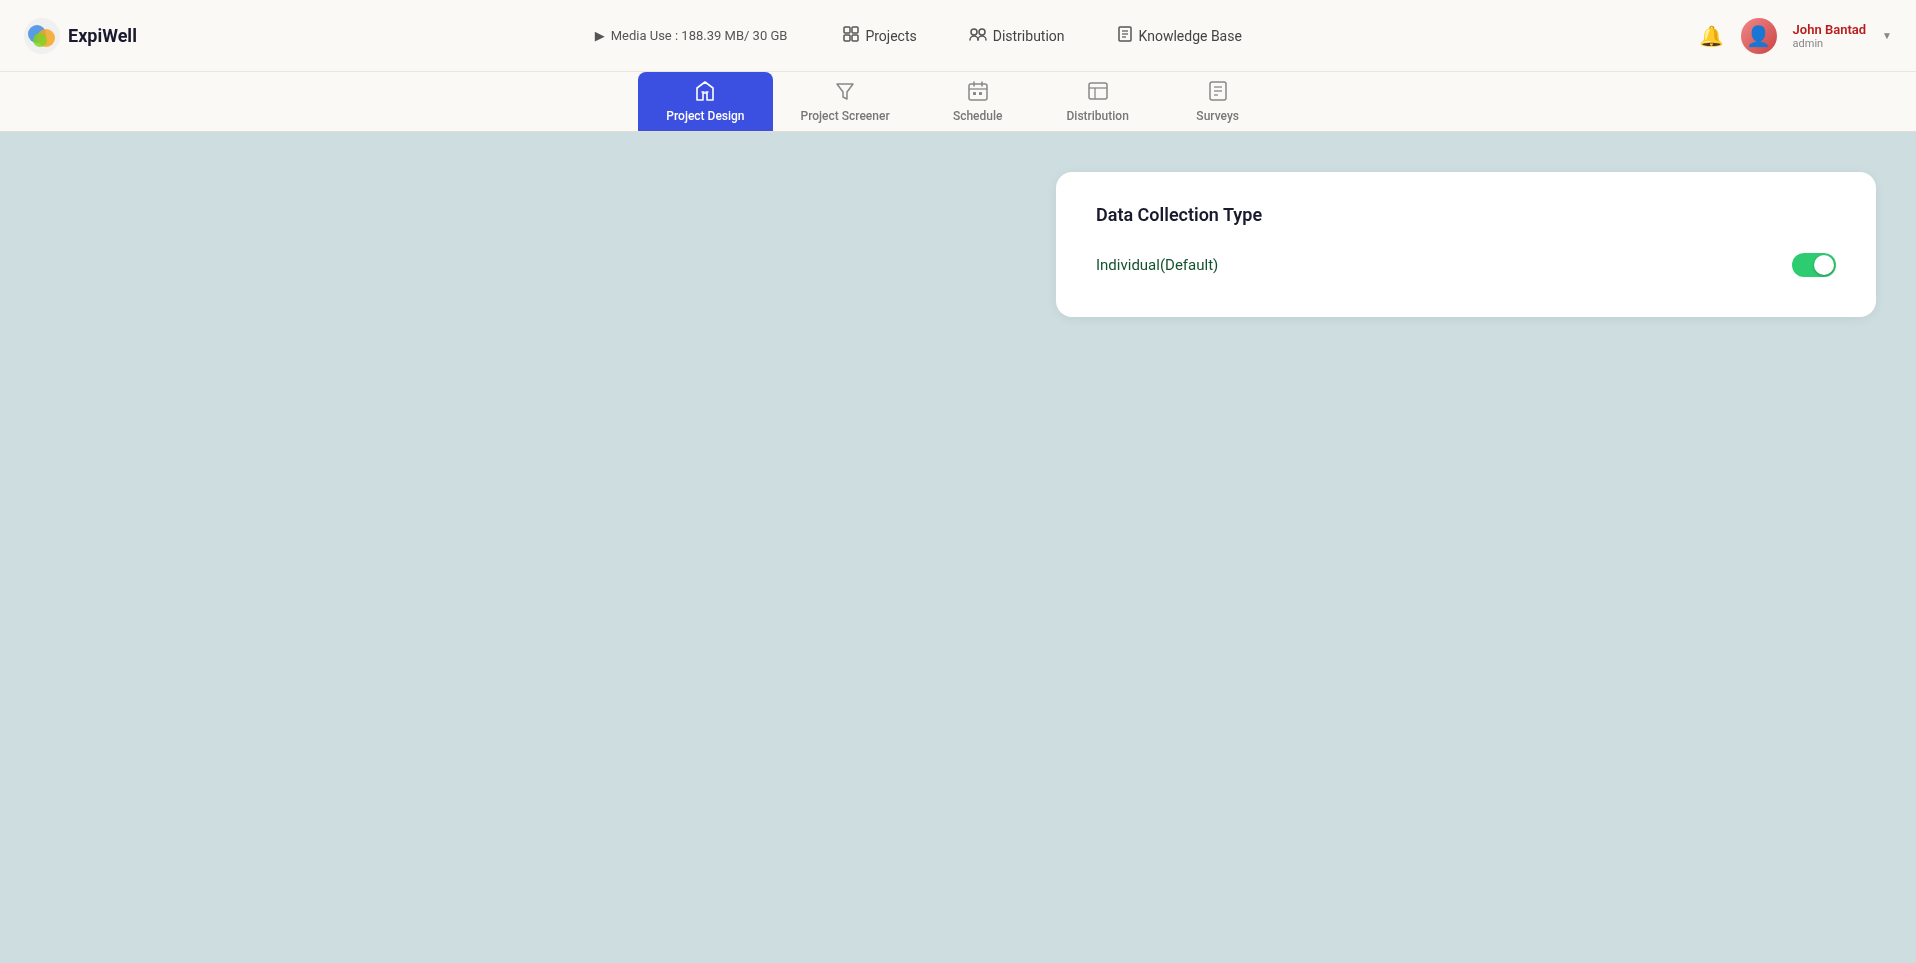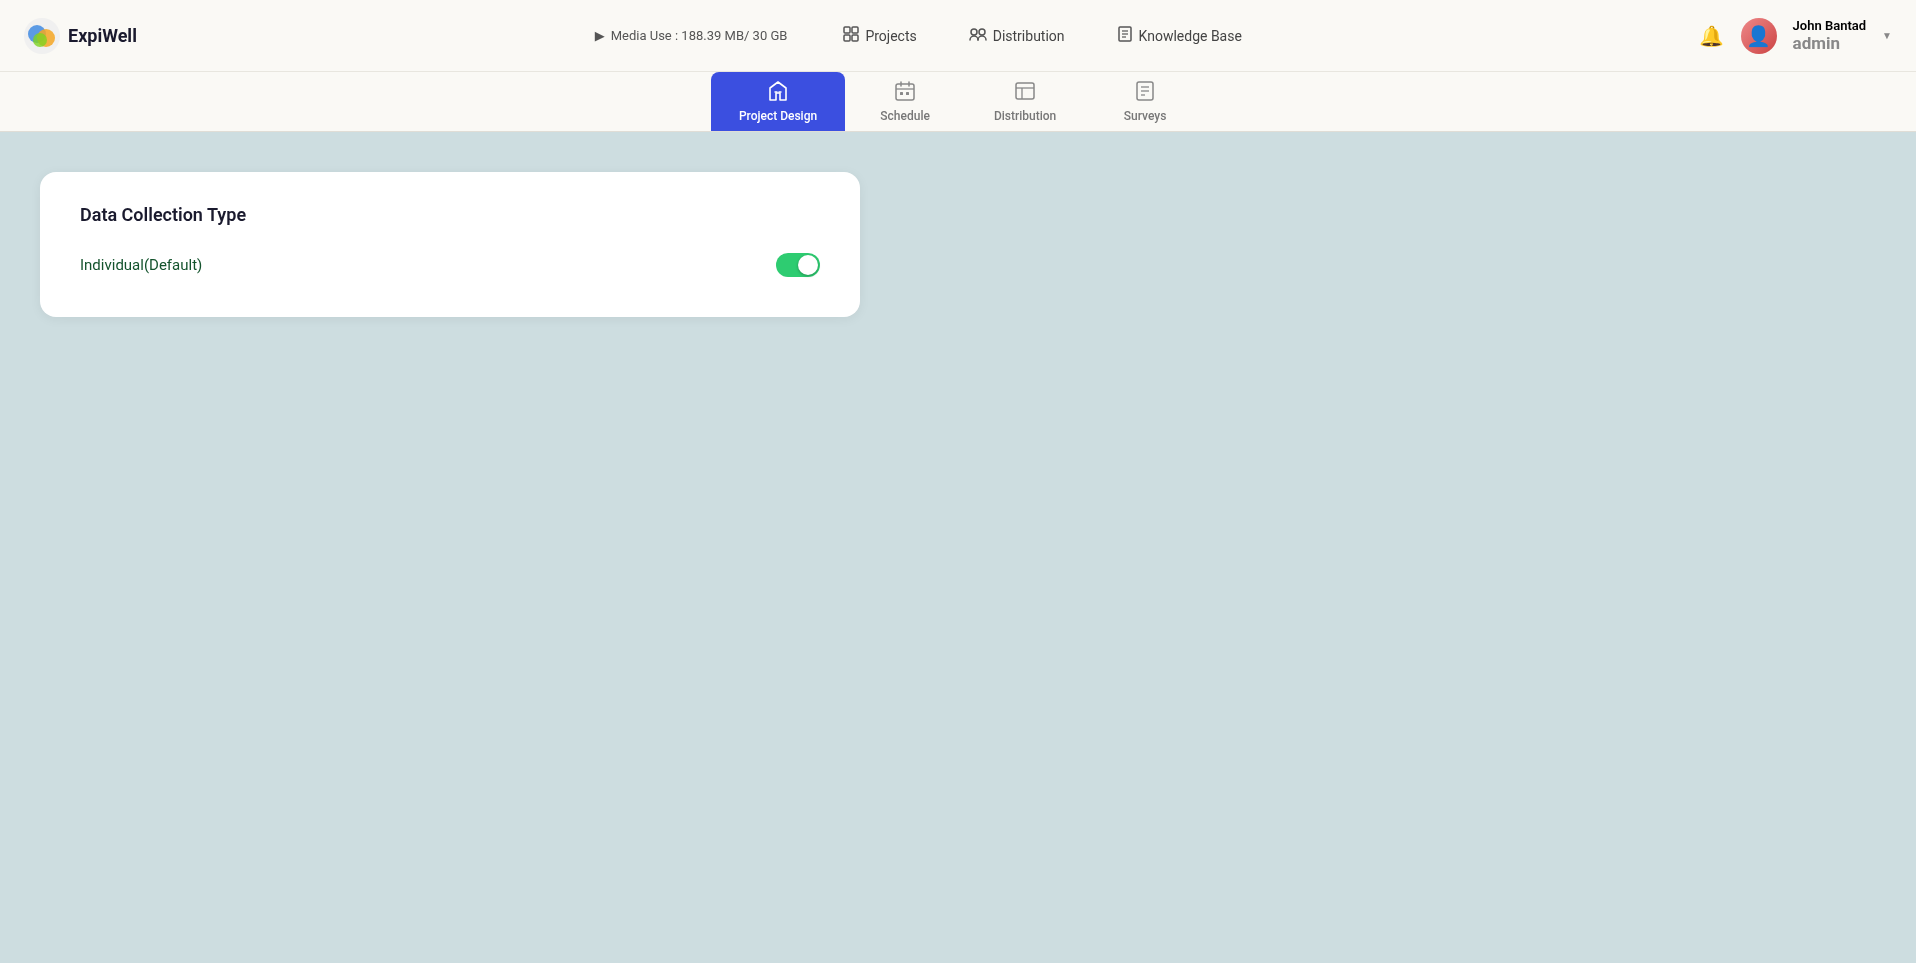--- a/index.html
+++ b/index.html
@@ -88,22 +88,22 @@
       flex-shrink: 0;
     }
     .avatar-face {
       font-size: 20px;
     }
     .user-info {
       display: flex;
       flex-direction: column;
       align-items: flex-start;
     }
-    .user-name { font-size: 13px; font-weight: 600; color: #000000; }
-    .user-role { font-size: 17px; color: #888; font-weight: bold; }
+    .user-name { font-size: 13px; font-weight: 600; color: #b91c1c; }
+    .user-role { font-size: 11px; color: #888; }
     .dropdown-arrow { font-size: 10px; color: #888; cursor: pointer; }
 
     
     .tabs-bar {
       background: #faf9f5;
       display: flex;
       justify-content: center;
       gap: 0;
       border-bottom: 1px solid #e0ddd6;
       height: 60px;
@@ -126,21 +126,21 @@
       color: #fff;
       border-radius: 8px 8px 0 0;
     }
     .tab-icon { font-size: 20px; line-height: 1; }
     .tab-label { font-size: 12px; font-weight: 500; }
 
     
     .main-content {
       padding: 40px;
       display: flex;
-      justify-content: flex-start;
+      justify-content: flex-end;
     }
 
     .card {
       background: #fff;
       border-radius: 16px;
       padding: 32px 40px;
       width: 820px;
       box-shadow: 0 2px 12px rgba(0,0,0,0.06);
     }
 
@@ -263,20 +263,28 @@
     <span class="tab-icon">
       <svg width="22" height="22" viewBox="0 0 22 22" fill="none">
         <path d="M11 2L3 8v12h6v-7h4v7h6V8L11 2z" stroke="white" stroke-width="1.6" stroke-linejoin="round" fill="none"></path>
         <path d="M8 12h2M12 12h2" stroke="white" stroke-width="1.4" stroke-linecap="round"></path>
       </svg>
     </span>
     <span class="tab-label">Project Design</span>
   </div>
 
 
+  <div class="tab">
+    <span class="tab-icon">
+      <svg width="22" height="22" viewBox="0 0 22 22" fill="none">
+        <polygon points="3,4 19,4 13,12 13,19 9,17 9,12" stroke="#888" stroke-width="1.5" stroke-linejoin="round" fill="none"></polygon>
+      </svg>
+    </span>
+    <span class="tab-label">Project Screener</span>
+  </div>
 
   <div class="tab">
     <span class="tab-icon">
       <svg width="22" height="22" viewBox="0 0 22 22" fill="none">
         <rect x="2" y="4" width="18" height="16" rx="2" stroke="#888" stroke-width="1.5"></rect>
         <line x1="7" y1="2" x2="7" y2="6" stroke="#888" stroke-width="1.5" stroke-linecap="round"></line>
         <line x1="15" y1="2" x2="15" y2="6" stroke="#888" stroke-width="1.5" stroke-linecap="round"></line>
         <line x1="2" y1="9" x2="20" y2="9" stroke="#888" stroke-width="1.3"></line>
         <rect x="6" y="12" width="3" height="3" rx="0.5" fill="#888"></rect>
         <rect x="12" y="12" width="3" height="3" rx="0.5" fill="#888"></rect>

